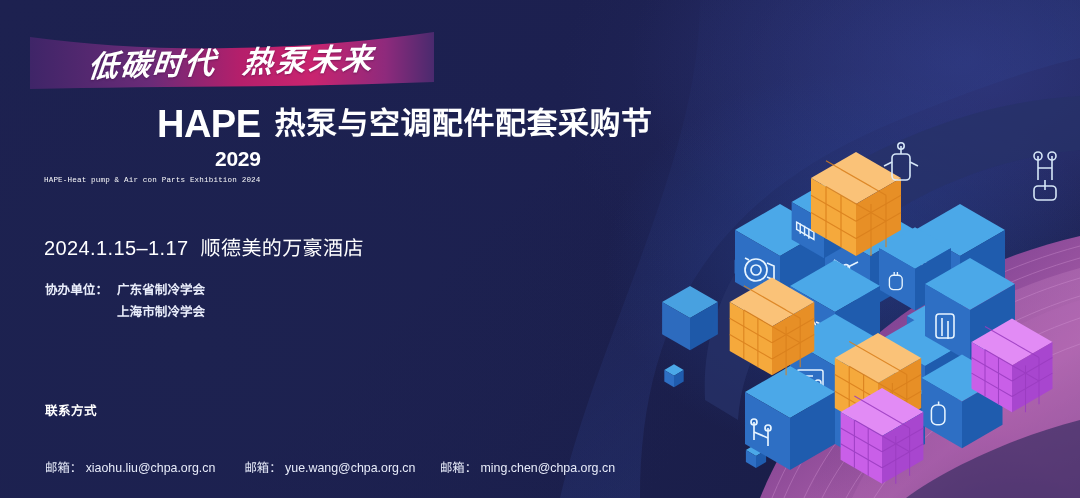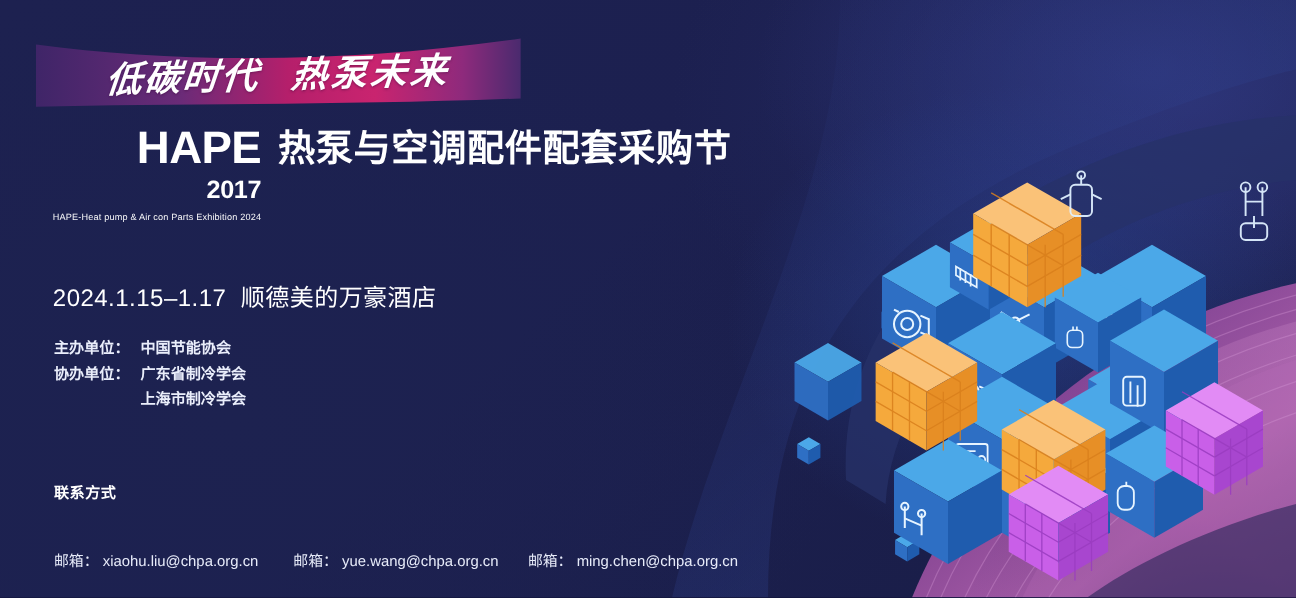--- a/index.html
+++ b/index.html
@@ -41,21 +41,21 @@
   .logo-row{
     position:absolute;left:44px;top:104px;display:flex;align-items:flex-start;
   }
   .logo-block{position:relative;padding-right:14px;}
   .hape{
     color:#fff;font-weight:700;font-size:38px;line-height:40px;
     letter-spacing:-0.5px;display:flex;align-items:flex-end;flex-direction:column;
   }
   .hape .yr{font-size:21px;font-weight:700;margin-left:2px;line-height:30px;letter-spacing:-0.3px;}
   .hape-sub{
-    color:#fff;font-size:7.6px;letter-spacing:.15px;margin-top:2px;white-space:nowrap;opacity:.97;
+    color:#fff;font-size:7.6px;letter-spacing:.15px;margin-top:2px;white-space:nowrap;opacity:.97;font-family:Liberation Mono, monospace;
   }
   .title-cn{
     color:#fff;font-weight:700;font-size:31px;line-height:40px;letter-spacing:.5px;white-space:nowrap;
   }
   .title-cn2{
     position:absolute;left:44px;top:166px;color:#eef1fb;
     font-size:30px;line-height:38px;letter-spacing:.6px;white-space:nowrap;font-weight:400;
   }
 
   .datevenue{
@@ -164,38 +164,34 @@
     <div class="callig">
       <span class="c1">低碳时代</span>
       <span class="c2">热泵未来</span>
     </div>
   </div>
 
   <div class="logo-row">
     <div class="logo-block">
       <div class="hape">
         <span>HAPE</span>
-        <span class="yr">2017</span>
+        <span class="yr">2029</span>
       </div>
       <div class="hape-sub">HAPE-Heat pump &amp; Air con Parts Exhibition 2024</div>
     </div>
     <div class="title-cn">热泵与空调配件配套采购节</div>
   </div>
 
 
   <div class="datevenue">
     <span>2024.1.15–1.17</span>
     <span class="venue">顺德美的万豪酒店</span>
   </div>
 
   <div class="orgs">
-    <div class="org-line">
-      <span class="org-label">主办单位：</span>
-      <span class="org-val">中国节能协会</span>
-    </div>
     <div class="org-line">
       <span class="org-label">协办单位：</span>
       <span class="org-val">广东省制冷学会</span>
     </div>
     <div class="org-line">
       <span class="org-label blank">协办单位：</span>
       <span class="org-val">上海市制冷学会</span>
     </div>
   </div>
 

